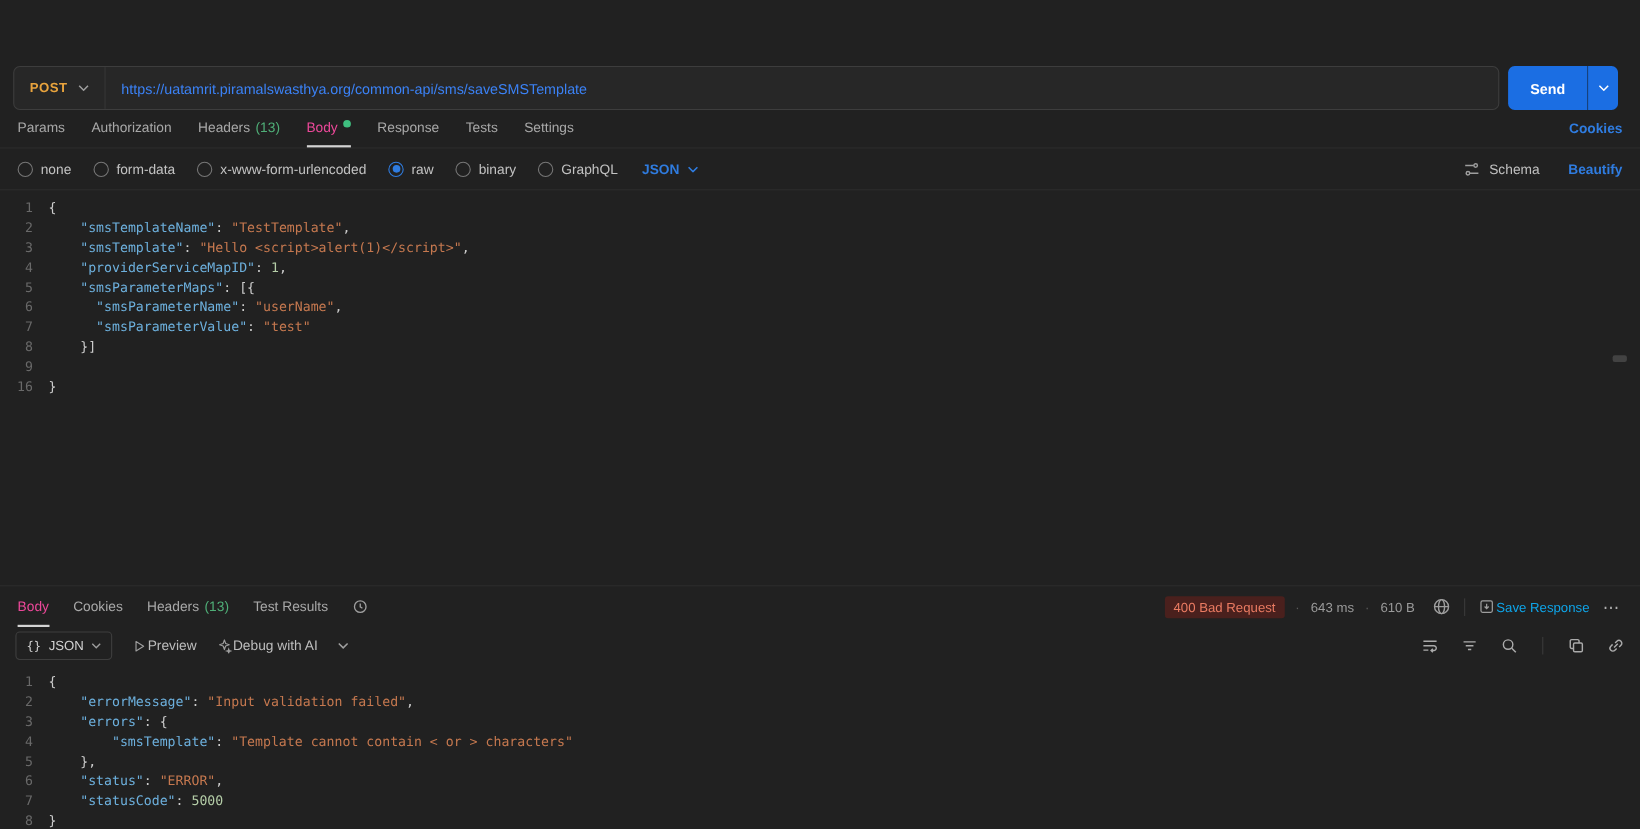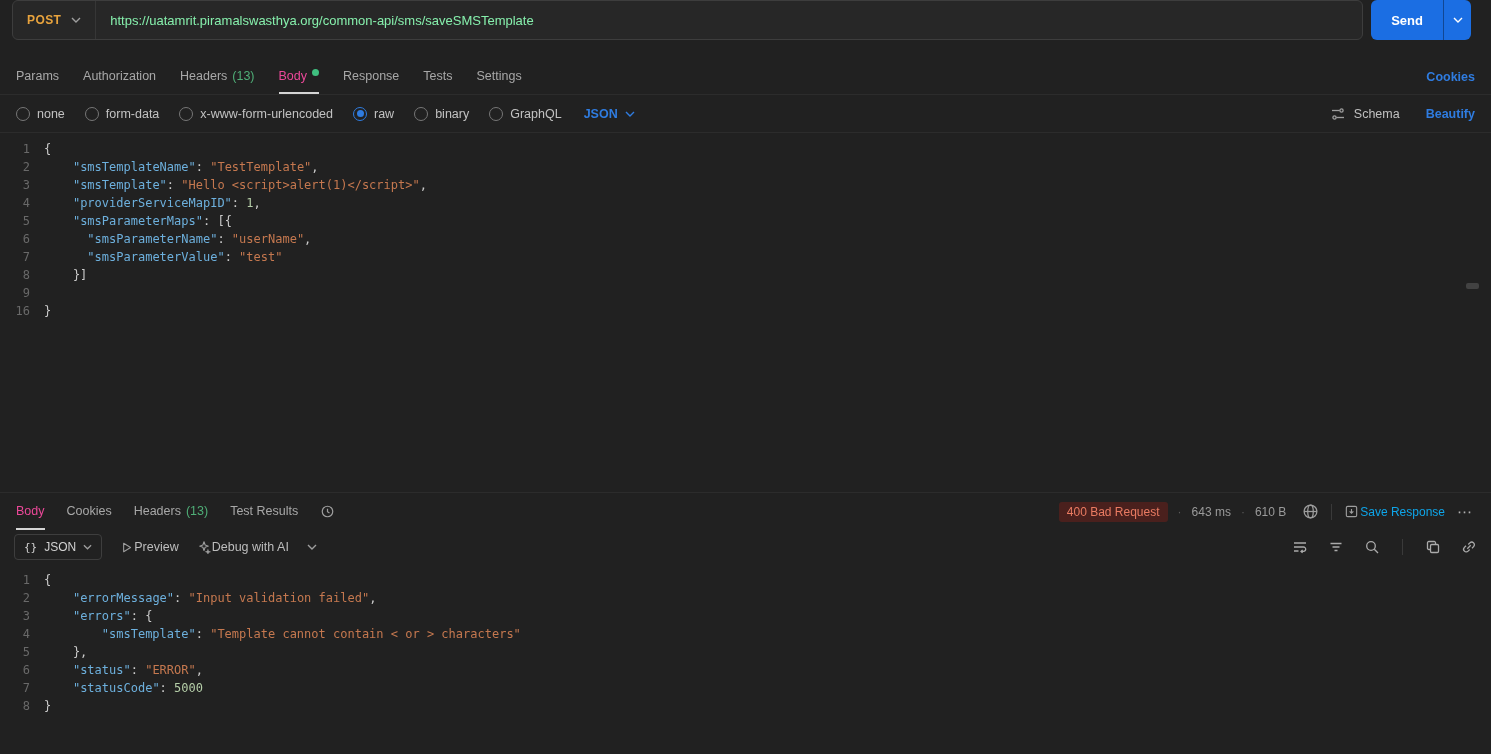--- a/index.html
+++ b/index.html
@@ -18,25 +18,25 @@
     --status-error-bg: #4a201d;
     --unsaved-dot-green: #3fbf7f;
     --json-key: #6db0dd;
     --json-string: #c5784f;
     --json-number: #b5cea8;
   }
   svg { display: block; }
   .icon { display: flex; align-items: center; color: #9e9e9e; }
 
   
-  .topbar { height: 60px; flex: none; display: flex; align-items: flex-start; padding: 0 20px 0 12px; gap: 8px; }
+  .topbar { height: 60px; flex: none; display: flex; align-items: flex-end; padding: 0 20px 0 12px; gap: 8px; margin-top: 40px; }
   .url-box { flex: 1; height: 40px; display: flex; align-items: center; border: 1px solid #3d3d3d; border-radius: 6px; background: #272727; }
   .method { display: flex; align-items: center; gap: 10px; padding: 0 14px; height: 100%; border-right: 1px solid #363636; cursor: pointer; }
   .method-label { color: var(--method-post); font-weight: 700; font-size: 12px; letter-spacing: .4px; }
-  .url-input { flex: 1; height: 100%; background: transparent; border: 0; outline: 0; color: #86efac; font-size: 13px; padding: 0 14px; font-family: "Liberation Sans", sans-serif; }
+  .url-input { flex: 1; height: 100%; background: transparent; border: 0; outline: 0; color: #3b82f6; font-size: 13px; padding: 0 14px; font-family: "Liberation Sans", sans-serif; }
   .send { height: 40px; padding: 0 20px; background: var(--send-button); border: 0; border-radius: 6px 0 0 6px; color: #fff; font-size: 13px; font-weight: 600; font-family: inherit; cursor: pointer; }
   .send-caret { height: 40px; width: 28px; background: var(--send-button); border: 0; border-left: 1px solid rgba(0,0,0,.35); border-radius: 0 6px 6px 0; color: #fff; display: flex; align-items: center; justify-content: center; cursor: pointer; }
 
   
   .tabs-row { height: 35px; flex: none; display: flex; align-items: stretch; padding: 0 16px; gap: 24px; border-bottom: 1px solid #2c2c2c; font-size: 12.5px; color: #a8a8a8; }
   .tab { display: flex; align-items: center; gap: 5px; border-bottom: 2px solid transparent; cursor: pointer; white-space: nowrap; }
   .tab.active { color: #ec4899; border-bottom-color: #d4d4d4; }
   .count { color: #4fae77; }
   .unsaved-dot { width: 7px; height: 7px; border-radius: 50%; background: var(--unsaved-dot-green); transform: translateY(-4px); }
   .cookies-link { margin-left: auto; display: flex; align-items: center; color: var(--accent-blue); font-weight: 600; cursor: pointer; }

